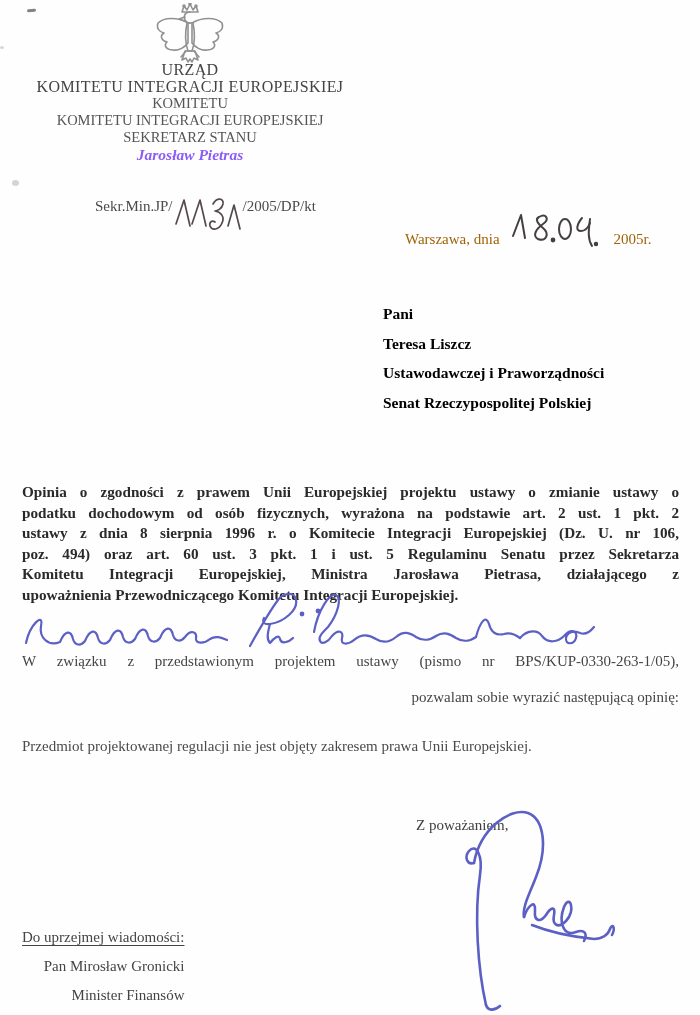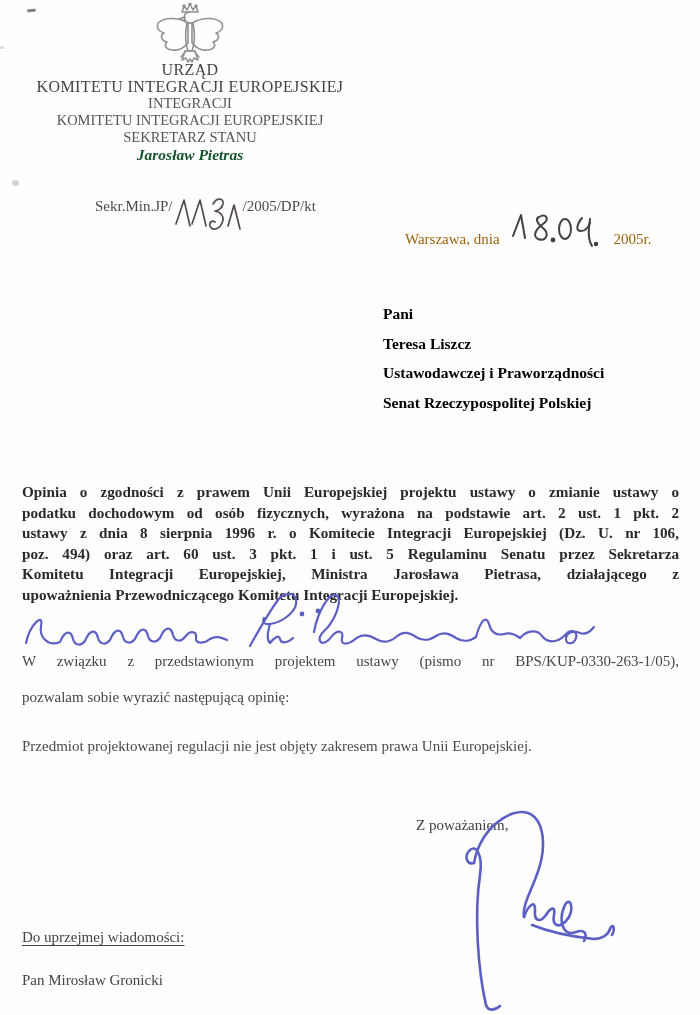--- a/index.html
+++ b/index.html
@@ -6,43 +6,43 @@
   .page{
     position:relative;width:700px;height:1015px;background:#fefefe;
     font-family:"Liberation Serif", serif;color:#3d3d3d;overflow:hidden;
     margin:0 auto;
   }
   .abs{position:absolute;}
   
   .letterhead{left:0;top:61px;width:380px;text-align:center;color:#4c4c4c;}
   .lh-b{font-weight:normal;font-size:16px;line-height:17px;letter-spacing:.4px;color:#434343;}
   .lh-n{font-size:14.5px;line-height:17px;color:#555;}
-  .lh-name{font-weight:bold;font-style:italic;font-size:15.5px;line-height:18px;color:#14532d;}
+  .lh-name{font-weight:bold;font-style:italic;font-size:15.5px;line-height:18px;color:#8b5cf6;}
   
   .refline{left:95px;top:198px;font-size:15px;color:#4a4a4a;display:flex;align-items:flex-start;}
   .refline .hand-num{margin:-6px -2px 0 -2px;}
   .dateline{left:405px;top:216px;font-size:15px;color:#a16207;display:flex;align-items:flex-end;}
   .dateline .hand-date{margin:-8px 2px 0 6px;}
   .dateline .year{margin-left:14px;}
   
   .addressee{left:383px;top:299px;font-weight:bold;font-size:15.5px;color:#000000;}
   .addressee div{line-height:29.5px;}
   
   .subject{left:22px;top:482px;width:657px;font-weight:bold;font-size:15.2px;color:#2a2a2a;}
   .jline{text-align:justify;text-align-last:justify;line-height:20.6px;}
   .jlast{text-align:left;line-height:20.6px;}
   
   .body1{left:22px;top:651px;width:657px;font-size:15px;color:#454545;}
-  .body1 .l2{margin-top:17px;text-align:left;}
+  .body1 .l2{margin-top:17px;text-align:right;}
   .body2{left:22px;top:738px;width:657px;font-size:15px;color:#4a4a4a;}
   .closing{left:416px;top:817px;font-size:15px;color:#3f3f3f;}
   
   .cc{left:22px;top:928px;font-size:15px;color:#444;}
   .cc .cc-h{text-decoration:underline;text-underline-offset:3px;}
-  .cc div{margin-bottom:25px;line-height:18px;}
+  .cc div{margin-bottom:11px;line-height:18px;text-align:right;}
   
   svg{display:block;}
   .speck{position:absolute;border-radius:2px;}
   .s1{left:27px;top:9px;width:9px;height:3px;background:#5a5a5a;transform:rotate(-6deg);opacity:.75;}
   .s2{left:12px;top:180px;width:7px;height:6px;background:#c9c9c9;border-radius:50%;opacity:.8;}
   .s3{left:0px;top:46px;width:4px;height:3px;background:#d6d6d6;border-radius:50%;}
 </style>
 </head>
 <body>
 
@@ -64,21 +64,21 @@
       <path d="M36,20 C26,14 12,14 6,20 C4,26 8,29 12,30 C7,33 10,38 15,39 C11,43 15,47 21,47 C27,48 33,44 36,40 Z"></path>
       <path d="M35,20 C33,30 33,40 36,48 L40,48 C43,40 43,30 41,20 Z"></path>
       <path d="M33,48 L30,57 L34,55 L36,59 L38,56 L40,59 L42,55 L46,57 L43,48 Z"></path>
       <path d="M34,48 L29,54 M42,48 L47,54"></path>
     </g>
   </svg>
 
   <div class="abs letterhead">
     <div class="lh-b">URZĄD</div>
     <div class="lh-b">KOMITETU INTEGRACJI EUROPEJSKIEJ</div>
-    <div class="lh-n">INTEGRACJI</div>
+    <div class="lh-n">KOMITETU</div>
     <div class="lh-n">KOMITETU INTEGRACJI EUROPEJSKIEJ</div>
     <div class="lh-n">SEKRETARZ STANU</div>
     <div class="lh-name">Jarosław Pietras</div>
   </div>
 
   <div class="abs refline">
     <span>Sekr.Min.JP/</span>
     <svg class="hand-num" width="74" height="40" viewBox="0 0 74 40">
       <g fill="none" stroke="#554a4d" stroke-width="1.7" stroke-linecap="round" stroke-linejoin="round">
         <path d="M5,32 L13,8 L19,34"></path>

